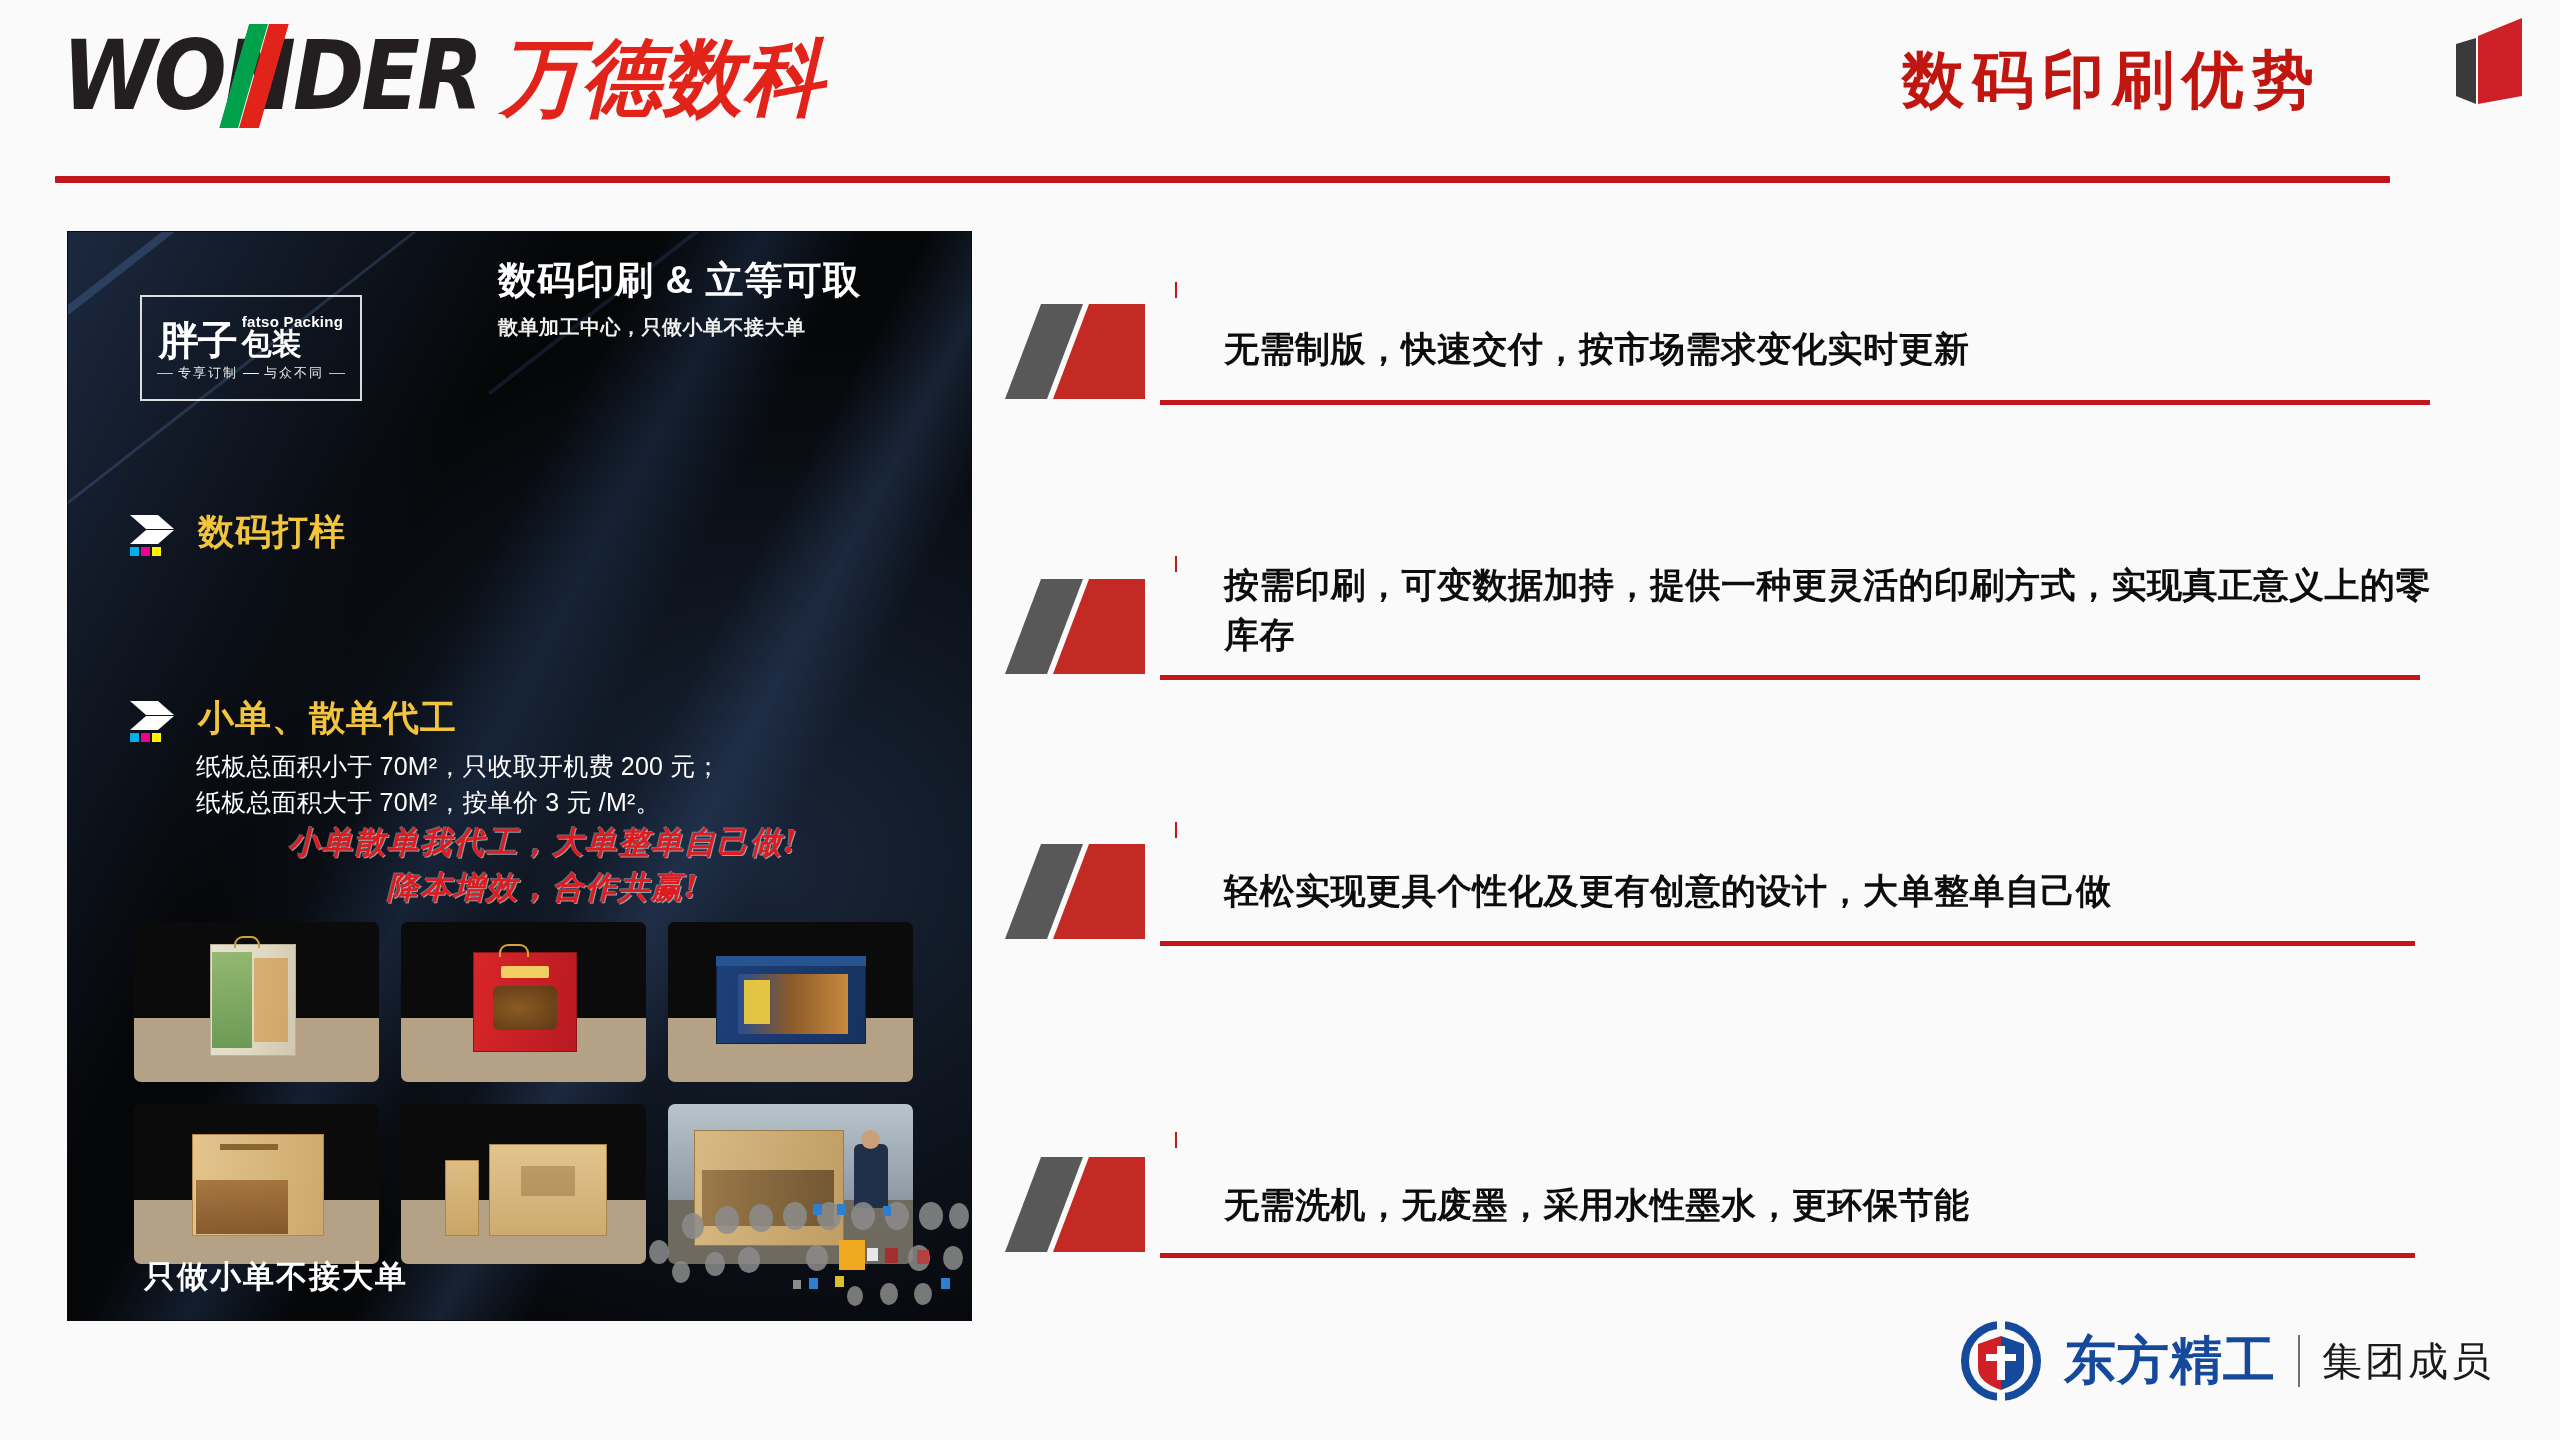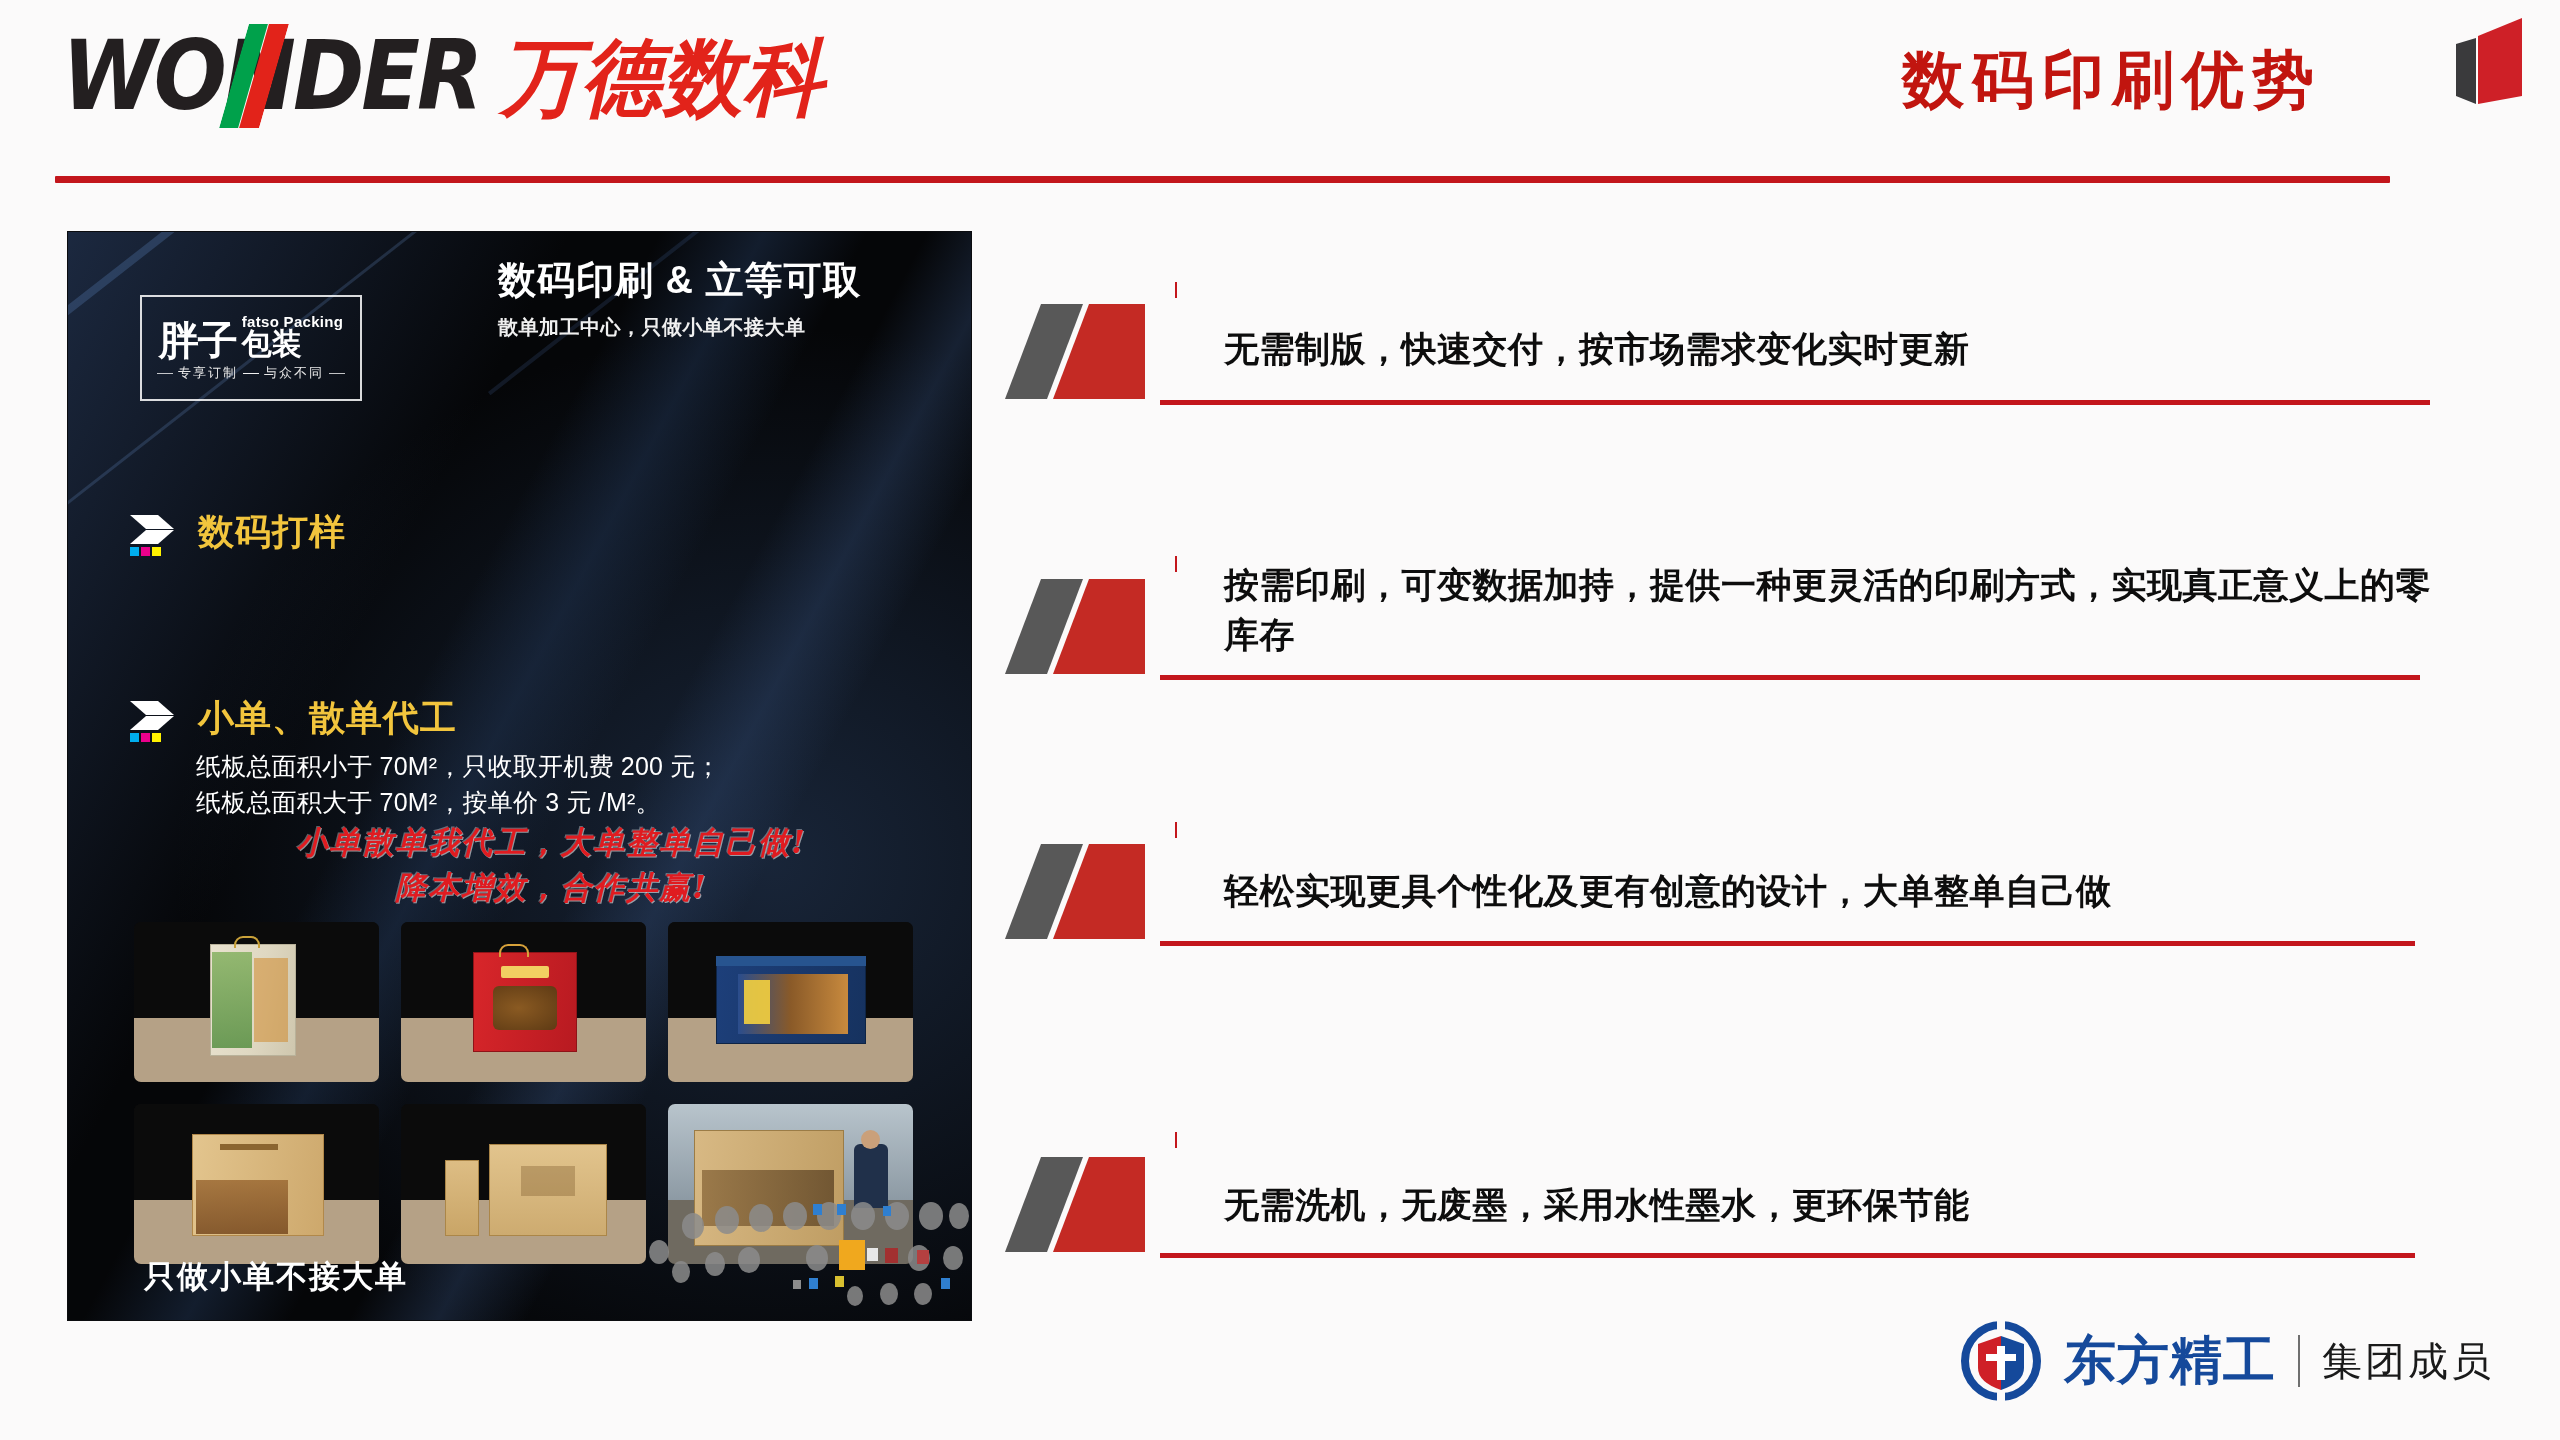--- a/index.html
+++ b/index.html
@@ -94,21 +94,21 @@
 
   .sec { position: absolute; left: 60px; width: 800px; }
   .sec-title { display: flex; align-items: flex-end; gap: 18px; }
   .arrow-ico { width: 52px; height: 44px; flex: 0 0 52px; }
   .sec-title-tx { font-size: 36px; font-weight: 900; color: #F2C53D; letter-spacing: 1px; }
   .sec-lines { margin-left: 68px; margin-top: 6px; }
   .sec-lines .ln { font-size: 25px; color: #ffffff; line-height: 1.42; font-weight: 500; letter-spacing: .2px; }
   .sec-lines .note { font-size: 19px; color: #e6e6e6; margin-top: 4px; font-weight: 500; }
 
   .slogan {
-    position: absolute; left: 8px; top: 588px; width: 903px; text-align: center;
+    position: absolute; left: 0; top: 588px; width: 903px; text-align: center;
     font-family: "DejaVu Serif", "Liberation Serif", serif;
     font-style: italic; font-weight: 700;
     color: #E01B20; font-size: 31px; line-height: 1.45; letter-spacing: 2px;
     text-shadow: 1px 1px 0 rgba(255,255,255,.55), -1px -1px 0 rgba(255,255,255,.35);
     padding-left: 48px;
   }
 
   .photo-grid {
     position: absolute; left: 66px; top: 690px; width: 780px;
     display: grid; grid-template-columns: repeat(3, 245px); grid-template-rows: repeat(2, 160px);

